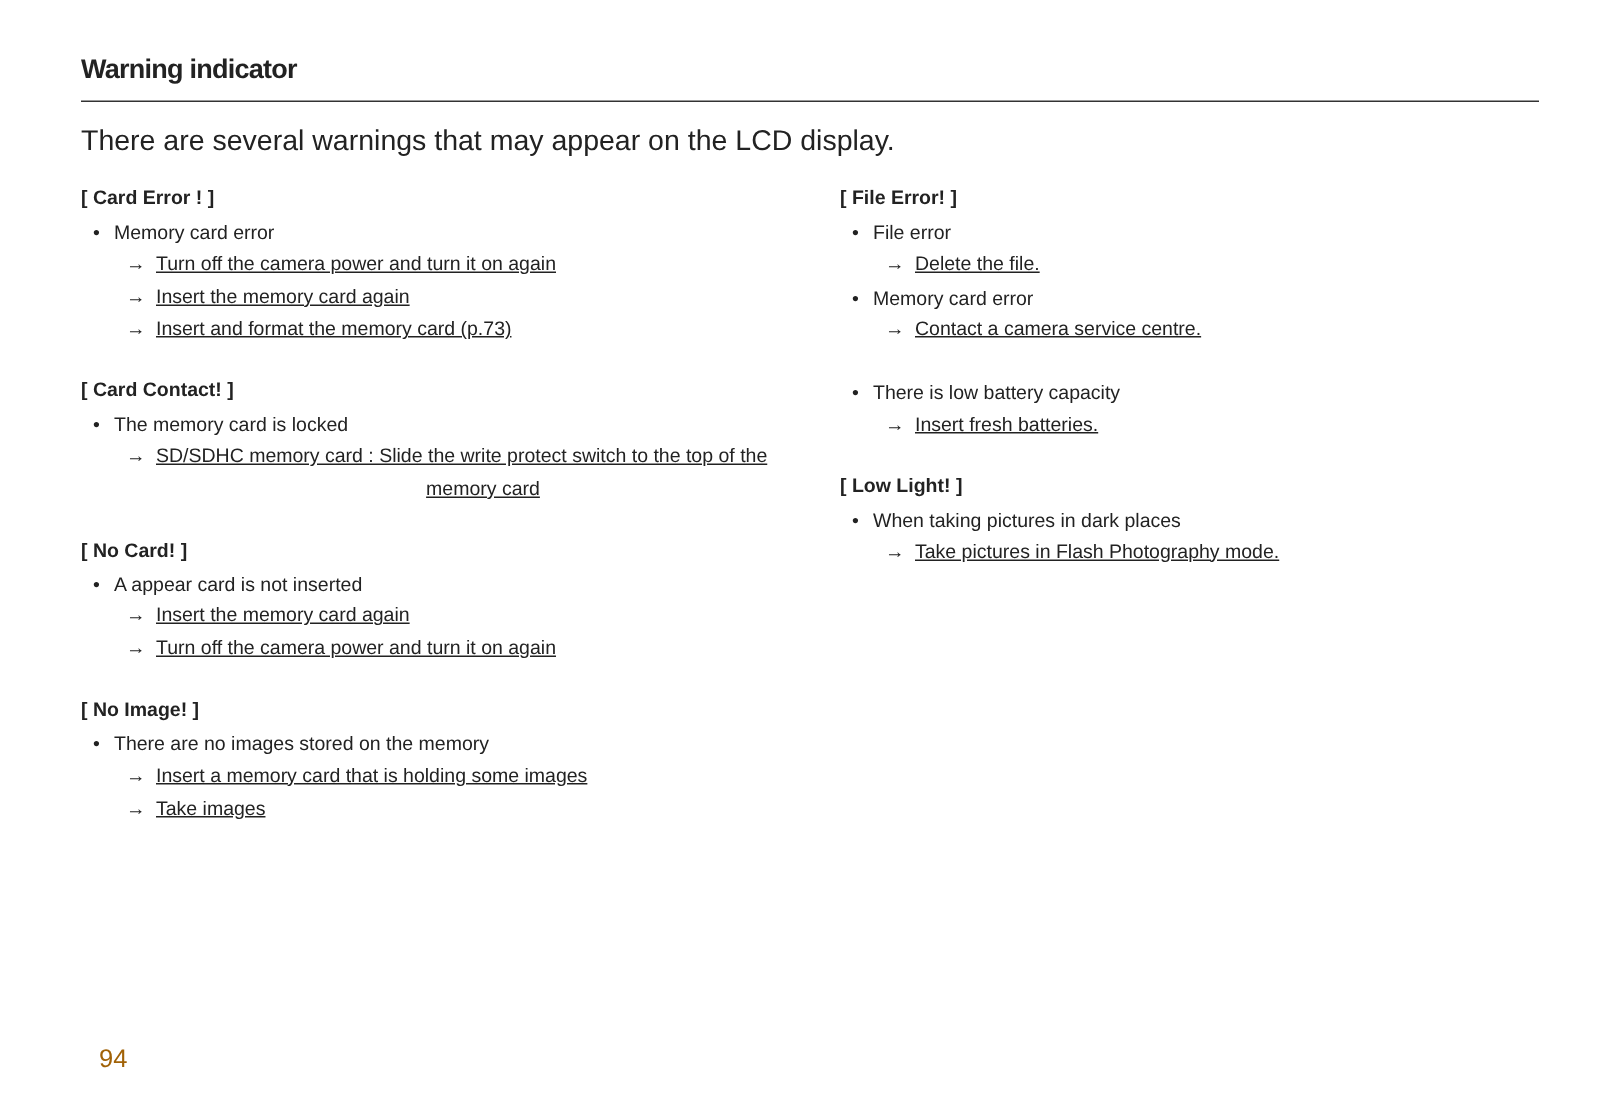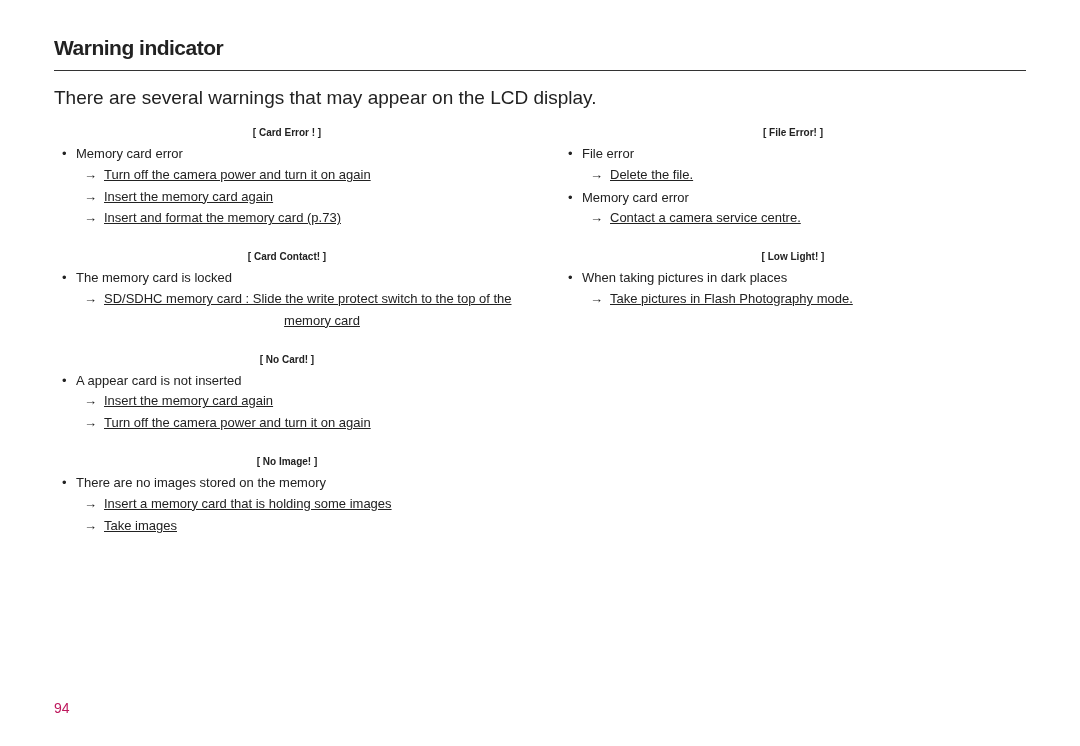--- a/index.html
+++ b/index.html
@@ -6,21 +6,21 @@
     body {
       background: #fff;
       font-family: Arial, sans-serif;
       font-size: 13px;
       color: #222;
       width: 1080px;
       min-height: 746px;
       padding: 36px 54px 36px 54px;
     }
     h1 {
-      font-size: 21px;
+      font-size: 18px;
       font-weight: 900;
       margin-bottom: 10px;
       letter-spacing: -0.5px;
     }
     .divider {
       border: none;
       border-top: 1.5px solid #333;
       margin-bottom: 16px;
     }
     .intro {
@@ -31,24 +31,23 @@
       display: flex;
       gap: 40px;
     }
     .col {
       flex: 1;
     }
     .section {
       margin-bottom: 22px;
     }
     .section-title {
-      font-size: 10px;
+      font-size: 13px;
       font-weight: 700;
       margin-bottom: 6px;
-      text-align: center;
     }
     .section-title span {
       font-weight: 700;
     }
     ul {
       list-style: none;
       padding-left: 8px;
     }
     ul > li {
       position: relative;
@@ -85,23 +84,23 @@
       text-align: center;
       padding-left: 0;
       margin-left: 40px;
     }
     .sub-list li.indent::before {
       content: none;
     }
     .page-number {
       position: absolute;
       bottom: 30px;
-      left: 54px;
-      font-size: 14px;
-      color: #be185d;
+      left: 66px;
+      font-size: 17px;
+      color: #a16207;
     }
   </style>
 </head>
 <body>
 
 <h1>Warning indicator</h1>
 <hr class="divider">
 <p class="intro">There are several warnings that may appear on the LCD display.</p>
 
 <div class="two-col">
@@ -186,20 +185,28 @@
         <li>
           <span>Memory card error</span>
           <ul class="sub-list">
             <li><span>Contact a camera service centre.</span></li>
           </ul>
         </li>
       </ul>
     </div>
 
     <div class="section">
+      <ul>
+        <li>
+          <span>There is low battery capacity</span>
+          <ul class="sub-list">
+            <li><span>Insert fresh batteries.</span></li>
+          </ul>
+        </li>
+      </ul>
     </div>
 
     <div class="section">
       <div class="section-title">
         <span>[ Low Light! ]</span>
       </div>
       <ul>
         <li>
           <span>When taking pictures in dark places</span>
           <ul class="sub-list">

